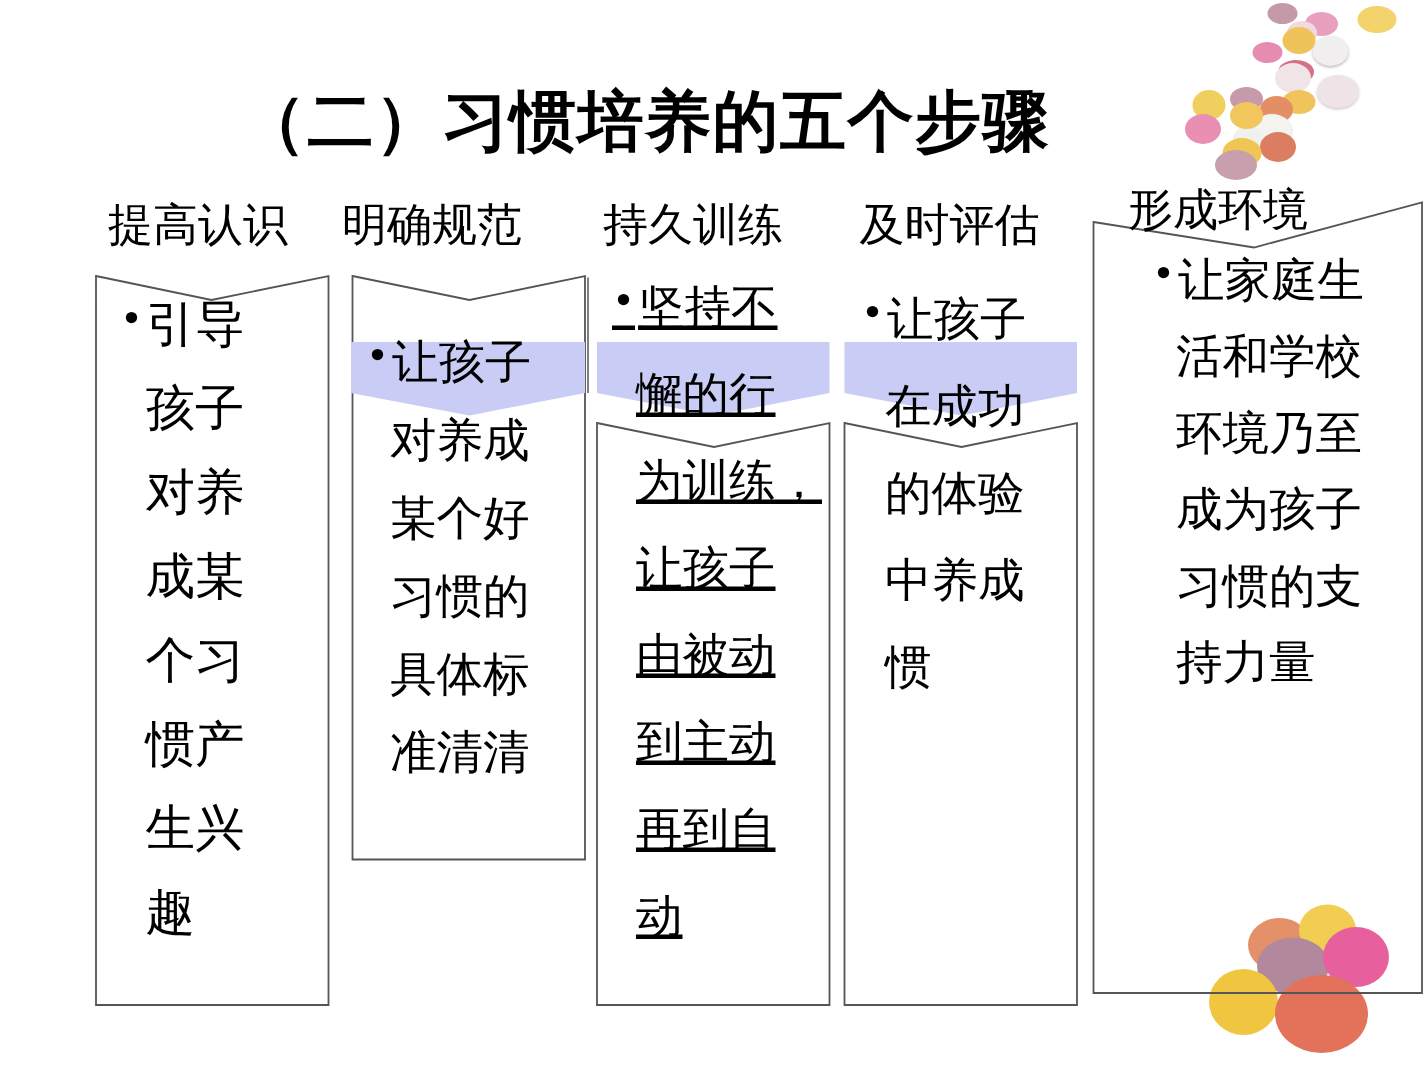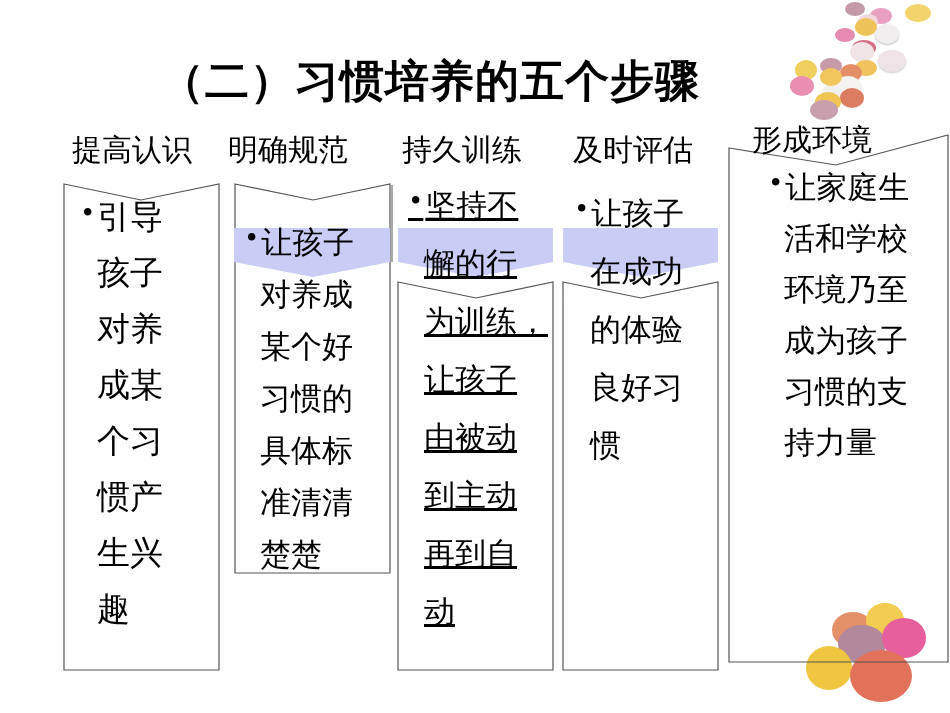--- a/index.html
+++ b/index.html
@@ -86,39 +86,38 @@
   <span class="ln" style="padding-left:17px">趣</span>
 </div>
 
 <div class="body-text" style="left:244px;top:212px;line-height:52px;font-size:31px;">
   <span class="ln"><span class="bullet">•</span><span>让孩子</span></span>
   <span class="ln" style="padding-left:16px">对养成</span>
   <span class="ln" style="padding-left:16px">某个好</span>
   <span class="ln" style="padding-left:16px">习惯的</span>
   <span class="ln" style="padding-left:16px">具体标</span>
   <span class="ln" style="padding-left:16px">准清清</span>
-  <span class="ln" style="padding-left:16px">楚楚</span>
 </div>
 
 <div class="body-text" style="left:408px;top:172px;line-height:58px;font-size:31px;text-decoration:underline;">
   <span class="ln"><span class="bullet">•</span><span>坚持不</span></span>
   <span class="ln" style="padding-left:16px">懈的行</span>
   <span class="ln" style="padding-left:16px">为训练，</span>
   <span class="ln" style="padding-left:16px">让孩子</span>
   <span class="ln" style="padding-left:16px">由被动</span>
   <span class="ln" style="padding-left:16px">到主动</span>
   <span class="ln" style="padding-left:16px">再到自</span>
   <span class="ln" style="padding-left:16px">动</span>
 </div>
 
 <div class="body-text" style="left:574px;top:180px;line-height:58px;font-size:31px;">
   <span class="ln"><span class="bullet">•</span><span>让孩子</span></span>
   <span class="ln" style="padding-left:16px">在成功</span>
   <span class="ln" style="padding-left:16px">的体验</span>
-  <span class="ln" style="padding-left:16px">良好习</span>
+  <span class="ln" style="padding-left:16px">中养成</span>
   <span class="ln" style="padding-left:16px">惯</span>
 </div>
 
 <div class="body-text" style="left:768px;top:158px;line-height:51px;font-size:31px;">
   <span class="ln"><span class="bullet">•</span><span>让家庭生</span></span>
   <span class="ln" style="padding-left:16px">活和学校</span>
   <span class="ln" style="padding-left:16px">环境乃至</span>
   <span class="ln" style="padding-left:16px">成为孩子</span>
   <span class="ln" style="padding-left:16px">习惯的支</span>
   <span class="ln" style="padding-left:16px">持力量</span>

